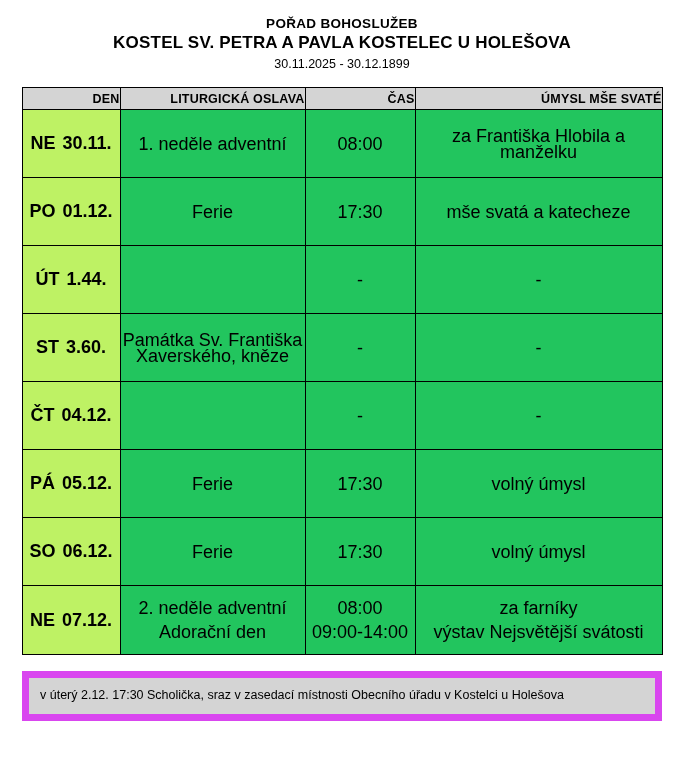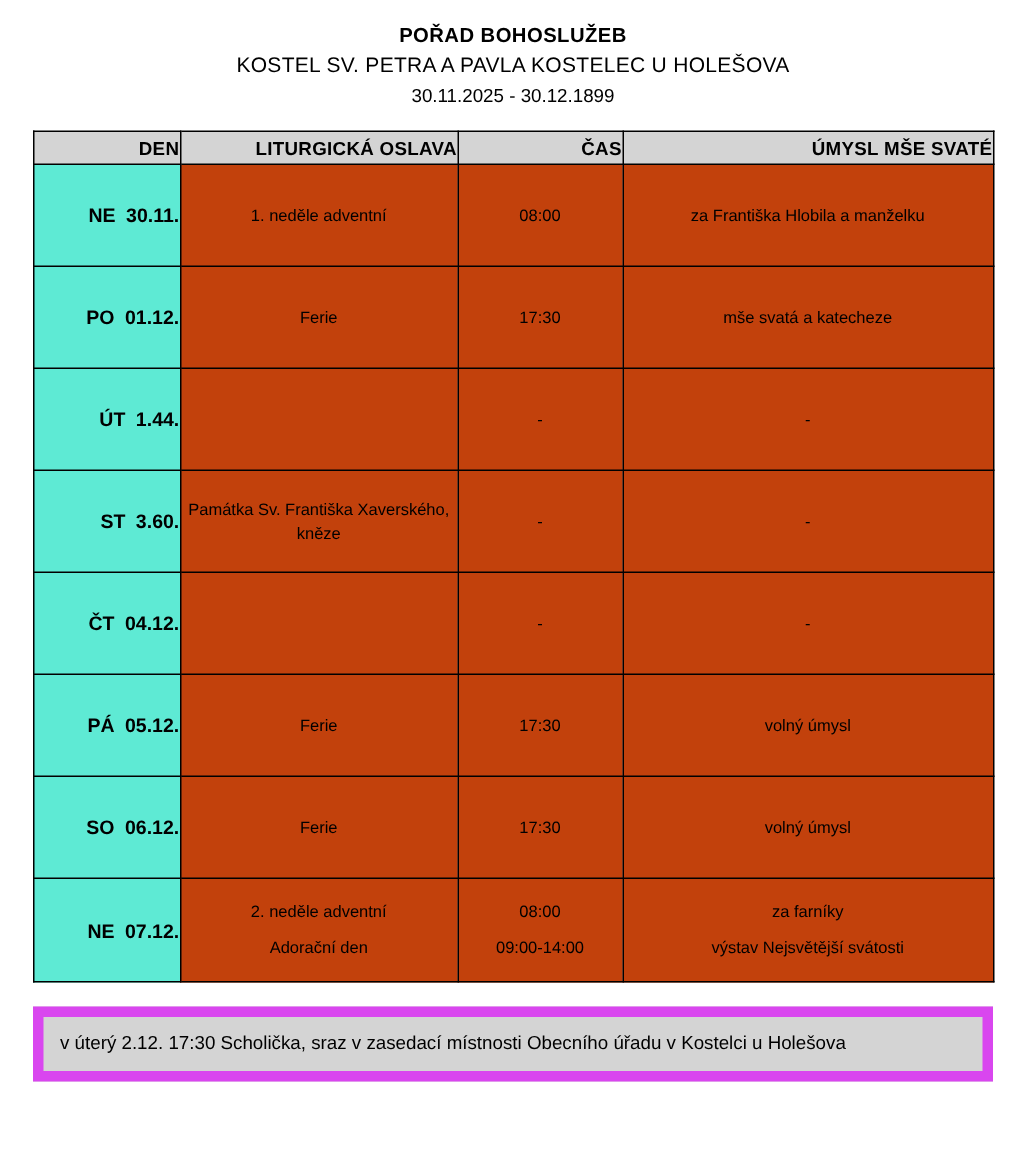--- a/index.html
+++ b/index.html
@@ -25,22 +25,22 @@
     text-align: center;
     padding-top: 14px;
   }
   .header .line1 {
     font-size: 13.5px;
     font-weight: bold;
     letter-spacing: 0.3px;
     line-height: 19px;
   }
   .header .line2 {
-    font-size: 14px;
-    font-weight: normal;
+    font-size: 17px;
+    font-weight: bold;
     letter-spacing: 0.2px;
     line-height: 20px;
   }
   .header .line3 {
     font-size: 12.5px;
     font-weight: normal;
     line-height: 20px;
     padding-top: 1px;
   }
 
@@ -64,33 +64,33 @@
     height: 21px;
     text-align: right;
     letter-spacing: 0.2px;
   }
   .col-day   { width: 98px; }
   .col-lit   { width: 185px; }
   .col-time  { width: 110px; }
   .col-int   { width: 247px; }
 
   td.day {
-    background: #5eead4;
-    font-size: 13px;
-    font-weight: bold;
-    text-align: right;
+    background: #bef264;
+    font-size: 18px;
+    font-weight: bold;
+    text-align: center;
     padding-left: 13px;
     white-space: nowrap;
   }
   td.day .dow { display: inline-block; min-width: 22px; }
   td.day .date { margin-left: 7px; }
 
   td.cell {
-    background: #c2410c;
-    font-size: 11px;
+    background: #22c55e;
+    font-size: 18px;
     text-align: center;
     line-height: 16px;
   }
   tr.row { height: 68px; }
 
   
   tr.row-split td { vertical-align: middle; }
   .split-top {
     height: 34px;
     display: flex;

